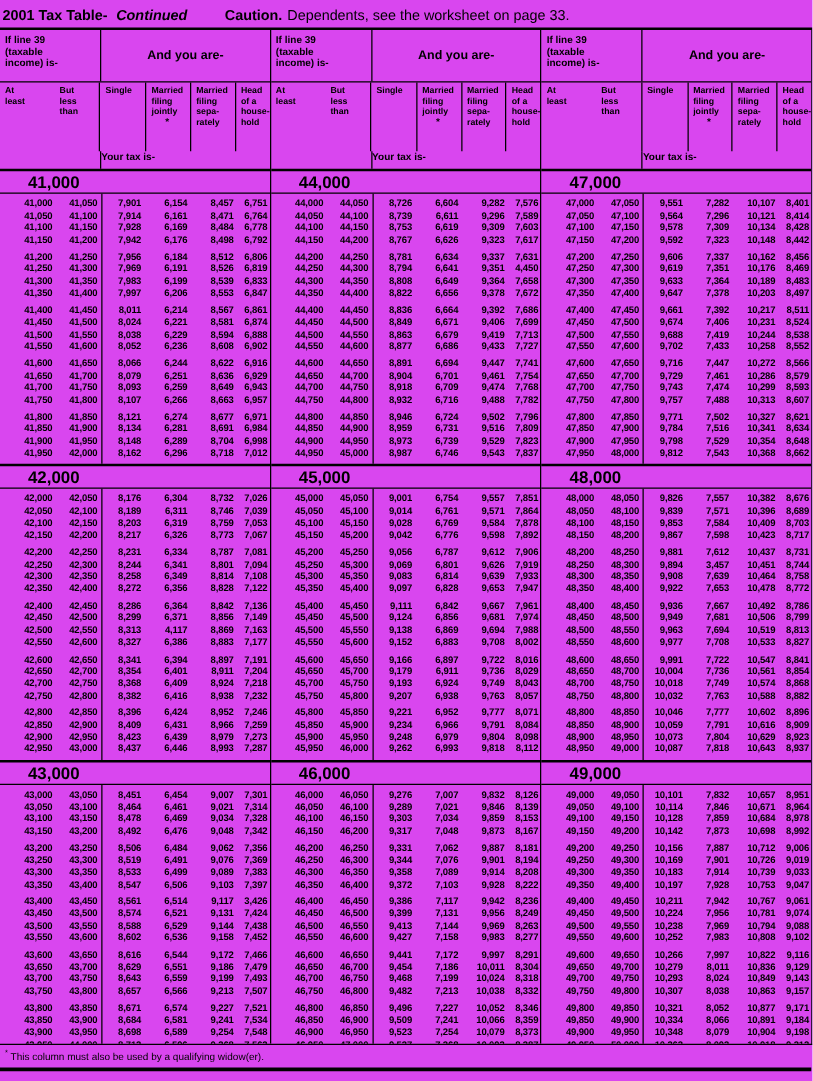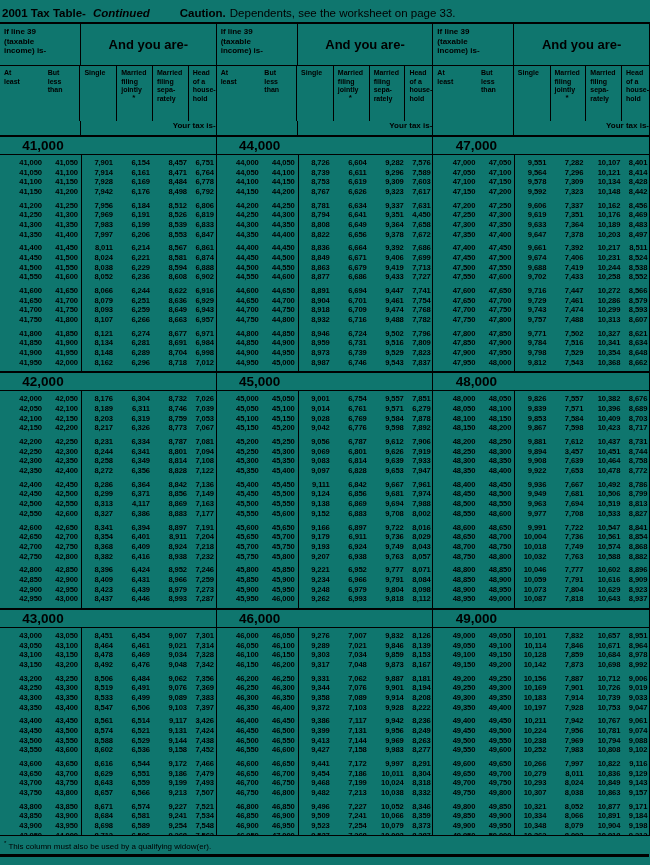--- a/index.html
+++ b/index.html
@@ -1,44 +1,44 @@
 <!DOCTYPE html>
 <html><head>
 <meta charset="utf-8">
 <style>
   html,body{margin:0;padding:0;background:#fff}
-  .page{width:650px;height:865px;background:#0f766e;color:#000;overflow:hidden;
+  .page{width:650px;height:865px;background:#d946ef;color:#000;overflow:hidden;
         font-family:"Liberation Sans",sans-serif;position:relative}
   
   .titlebar{padding:7px 2px 3px 2px;font-size:11.5px;border-bottom:2px solid #000;white-space:nowrap}
   .t-main{font-weight:bold}
   .t-cont{font-weight:bold;font-style:italic;margin-left:7px}
   .t-caut{font-weight:bold;margin-left:30px}
   .t-ctext{margin-left:4px}
   
   .main{display:flex;width:649px;border-right:1px solid #000;border-bottom:1px solid #000;height:811px;overflow:hidden}
   .block{flex:1 1 0;min-width:0;display:flex;flex-direction:column}
   .block+.block{border-left:1px solid #000}
   
   .hr1{height:41px;border-bottom:1px solid #000;display:flex;flex:0 0 auto}
   .hr1-l{width:81px;box-sizing:border-box;border-right:1px solid #000;padding:3px 0 0 4px;
          font-weight:bold;font-size:8px;line-height:9.5px;white-space:pre-line}
-  .hr1-r{flex:1;display:flex;align-items:center;justify-content:center;font-weight:bold;font-size:13px}
+  .hr1-r{flex:1;display:flex;align-items:center;justify-content:center;font-weight:bold;font-size:10px}
   .hr2{height:55px;display:flex;font-weight:bold;font-size:7px;line-height:8.5px;flex:0 0 auto}
   .hc{box-sizing:border-box;padding:3px 0 0 4px;white-space:pre-line}
   .hc-atleast{width:44px}
   .hc-butless{width:37px;border-right:1px solid #000}
   .hc-single{width:37px;border-right:1px solid #000}
   .hc-mfj{width:36px;border-right:1px solid #000}
   .hc-mfs{width:36px;border-right:1px solid #000}
   .hc-hoh{flex:1}
   .star{display:block;padding-left:11px;font-size:8px;line-height:6px}
   .hyt{height:14px;display:flex;font-weight:bold;font-size:8px;flex:0 0 auto}
   .hyt-sp{width:81px;box-sizing:border-box;border-right:1px solid #000}
-  .hyt-t{flex:1;text-align:right}
+  .hyt-t{flex:1;text-align:left}
   
   .band{border-top:2px solid #000;border-bottom:1px solid #000;padding:1px 0}
   .band-label{width:86px;text-align:center;font-weight:bold;font-size:13.5px;line-height:15px}
   .rows{position:relative;padding:3px 0 4px}
   .rows::after{content:"";position:absolute;left:81px;top:0;bottom:0;width:1px;background:#000}
   .row{display:flex;height:9.68px;font-weight:bold;font-size:7.6px;line-height:9.68px;letter-spacing:-0.1px}
   .row.gap{margin-top:4px}
   .c{text-align:right;box-sizing:border-box}
   .c1{width:42px}.c2{width:36px}.c3{width:35px}.c4{width:37px}.c5{width:37px}.c6{width:27px}
   
@@ -884,21 +884,21 @@
     <span class="c c5">9,557</span>
     <span class="c c6">7,851</span>
   </div>
 
   <div class="row">
     <span class="c c1">45,050</span>
     <span class="c c2">45,100</span>
     <span class="c c3">9,014</span>
     <span class="c c4">6,761</span>
     <span class="c c5">9,571</span>
-    <span class="c c6">6,279</span>
+    <span class="c c6">7,864</span>
   </div>
 
   <div class="row">
     <span class="c c1">45,100</span>
     <span class="c c2">45,150</span>
     <span class="c c3">9,028</span>
     <span class="c c4">6,769</span>
     <span class="c c5">9,584</span>
     <span class="c c6">7,878</span>
   </div>

